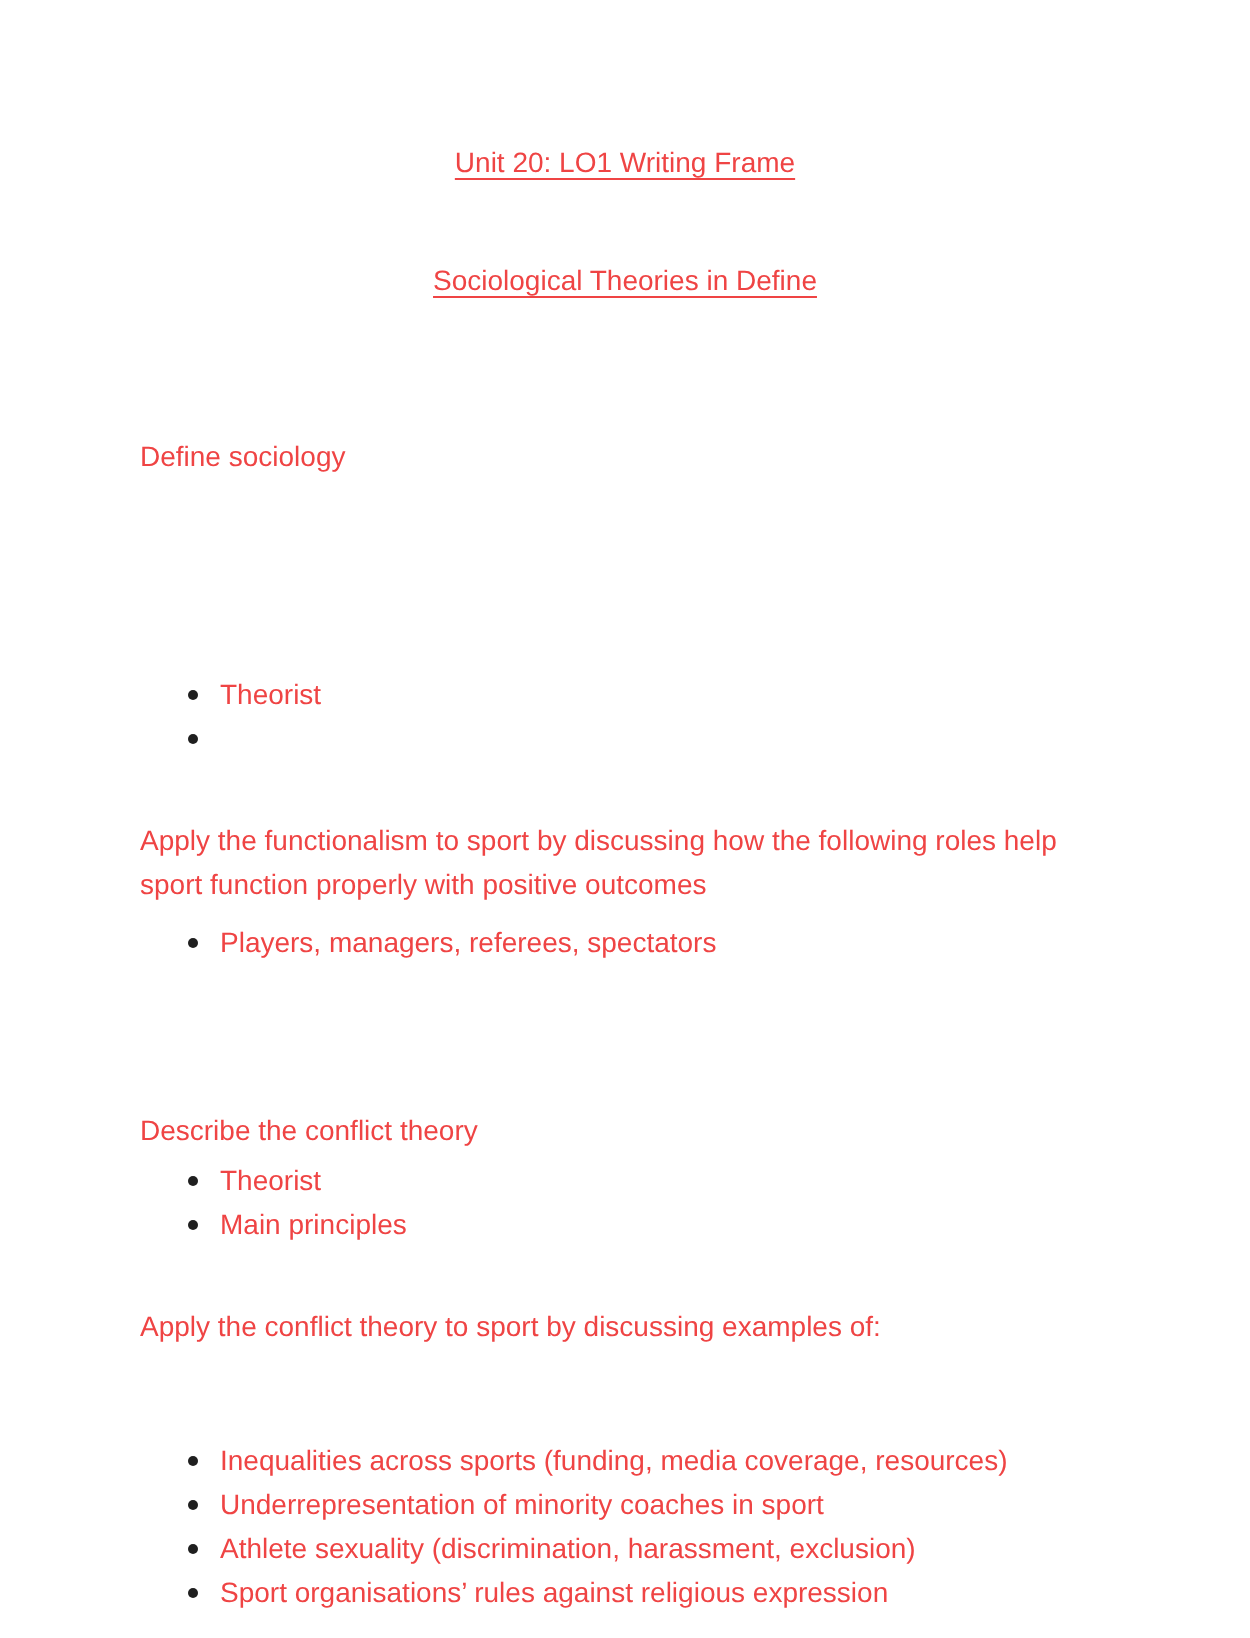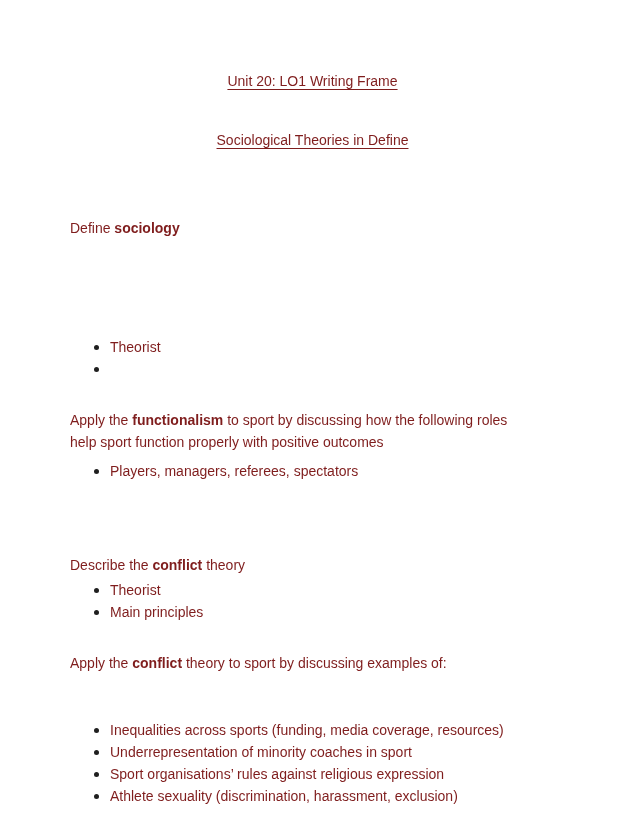--- a/index.html
+++ b/index.html
@@ -5,38 +5,38 @@
   * { margin: 0; padding: 0; box-sizing: border-box; }
   html, body { background: #ffffff; }
   .page {
     position: relative;
     width: 625px;
     height: 819px;
     background: #ffffff;
     font-family: "Liberation Sans", sans-serif;
     font-size: 14px;
     line-height: 22px;
-    color: #7f1d1d;
+    color: #ef4444;
     overflow: hidden;
   }
   .abs { position: absolute; }
   .title {
     left: 0;
     width: 625px;
     text-align: center;
     text-decoration: underline;
     text-underline-offset: 3px;
     font-weight: 400;
   }
   .para {
     left: 70px;
     max-width: 480px;
   }
   .para.wrap { max-width: 465px; }
-  .bold { font-weight: 700; }
+  .bold { font-weight: 400; }
   ul.bullets {
     list-style: none;
     left: 70px;
     width: 500px;
   }
   ul.bullets li {
     position: relative;
     padding-left: 40px;
     line-height: 22px;
   }
@@ -104,21 +104,21 @@
     <li>
       <span class="dot"></span>
       <span>Inequalities across sports (funding, media coverage, resources)</span>
     </li>
     <li>
       <span class="dot"></span>
       <span>Underrepresentation of minority coaches in sport</span>
     </li>
     <li>
       <span class="dot"></span>
-      <span>Sport organisations’ rules against religious expression</span>
+      <span>Athlete sexuality (discrimination, harassment, exclusion)</span>
     </li>
     <li>
       <span class="dot"></span>
-      <span>Athlete sexuality (discrimination, harassment, exclusion)</span>
+      <span>Sport organisations’ rules against religious expression</span>
     </li>
   </ul>
 
 </div>
 
 </body></html>

